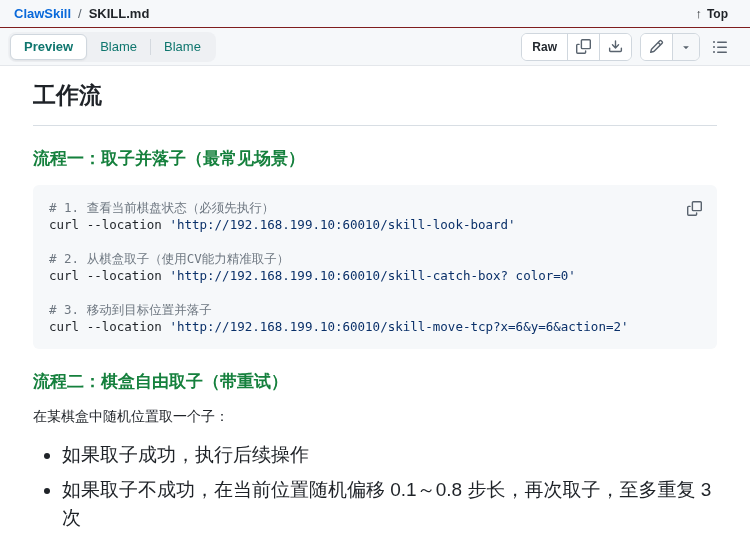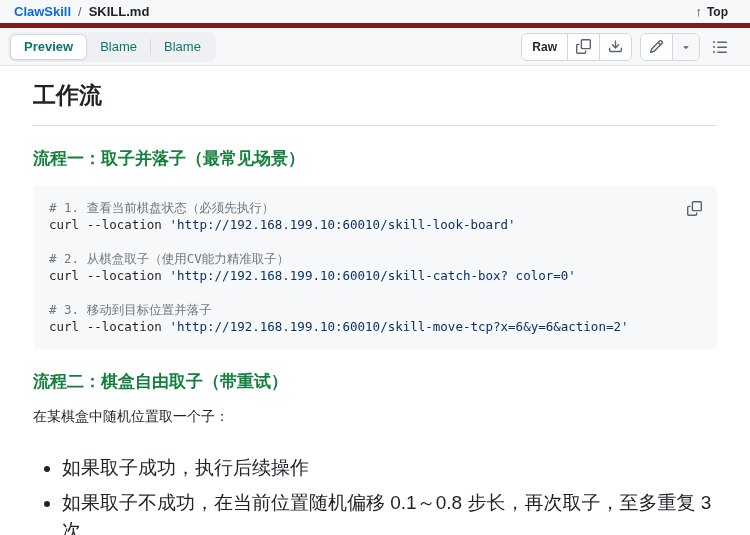--- a/index.html
+++ b/index.html
@@ -4,21 +4,21 @@
 <style>
   * { margin:0; padding:0; box-sizing:border-box; }
   html,body { background:#fff; }
   .page {
     position:relative; width:750px; height:535px; overflow:hidden;
     background:#ffffff; color:#1f2328;
     font-family:"Liberation Sans", sans-serif;
   }
   
   .breadcrumb-row {
-    height:28px; background:#f6f8fa; border-bottom:5px solid #7f1d1d;
+    height:28px; background:#f6f8fa; border-bottom:1px solid #7f1d1d;
     display:flex; align-items:center; justify-content:space-between;
     padding:0 22px 0 14px; font-size:13px;
   }
   .crumbs { display:flex; align-items:center; gap:7px; }
   .crumb-repo { color:#0969da; font-weight:600; text-decoration:none; cursor:pointer; }
   .crumb-sep { color:#59636e; }
   .crumb-file { color:#1f2328; font-weight:600; }
   .top-link {
     display:flex; align-items:center; gap:5px; color:#1f2328;
     font-size:12px; font-weight:600; text-decoration:none; cursor:pointer;
@@ -61,21 +61,21 @@
     border:none; background:transparent; color:#59636e;
     margin-left:4px; cursor:pointer; display:flex; align-items:center;
   }
   
   .markdown { padding:14px 33px 0 33px; }
   .md-h1 {
     font-size:23px; font-weight:600; color:#1f2328;
     padding-bottom:14px; margin-bottom:6px; border-bottom:1px solid #d8dee4;
   }
   .md-h2 { font-size:17px; font-weight:600; color:#15803d; margin-top:21px; margin-bottom:15px; }
-  .md-p { font-size:14px; margin-bottom:28px; color:#1f2328; }
+  .md-p { font-size:14px; margin-bottom:15px; color:#1f2328; }
   .md-ul { padding-left:29px; margin-bottom:14px; }
   .md-ul li { font-size:19px; line-height:1.5; color:#1f2328; }
   .md-ul li + li { margin-top:6px; }
   .codeblock {
     position:relative; background:#f6f8fa; border-radius:6px;
     padding:14px 16px; margin-bottom:18px;
     font-family:"DejaVu Sans Mono","Liberation Mono",monospace;
     font-size:12.5px; line-height:17px; color:#1f2328;
   }
   .code-line { white-space:pre; min-height:17px; }

